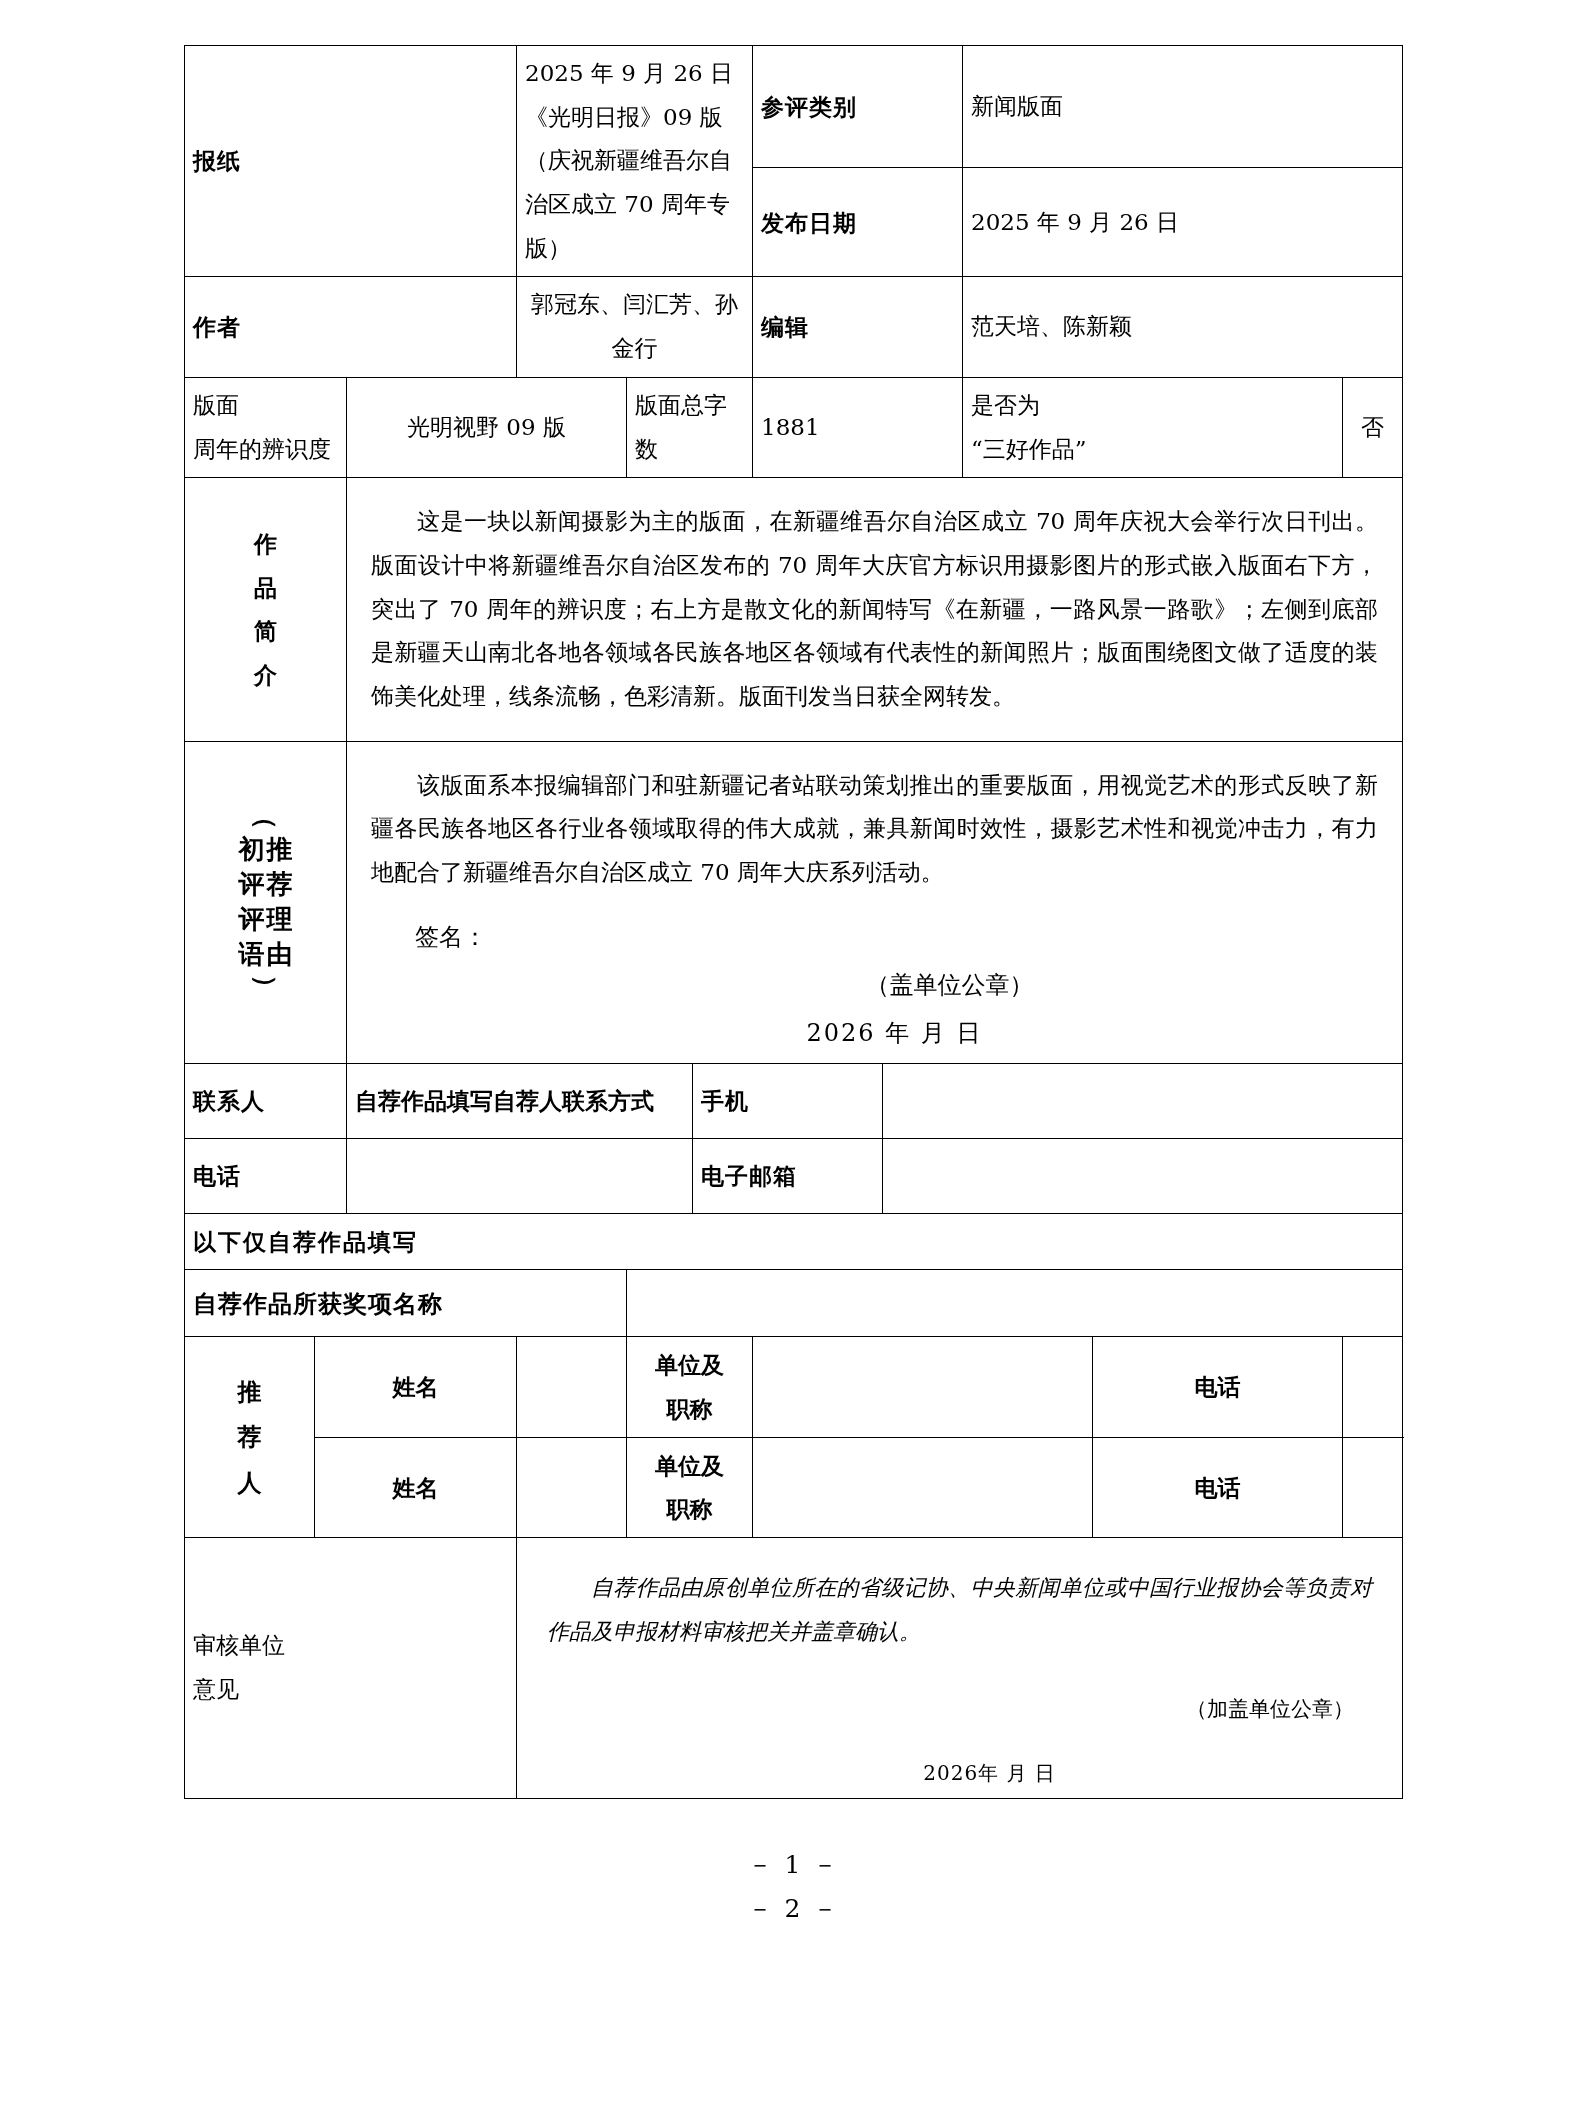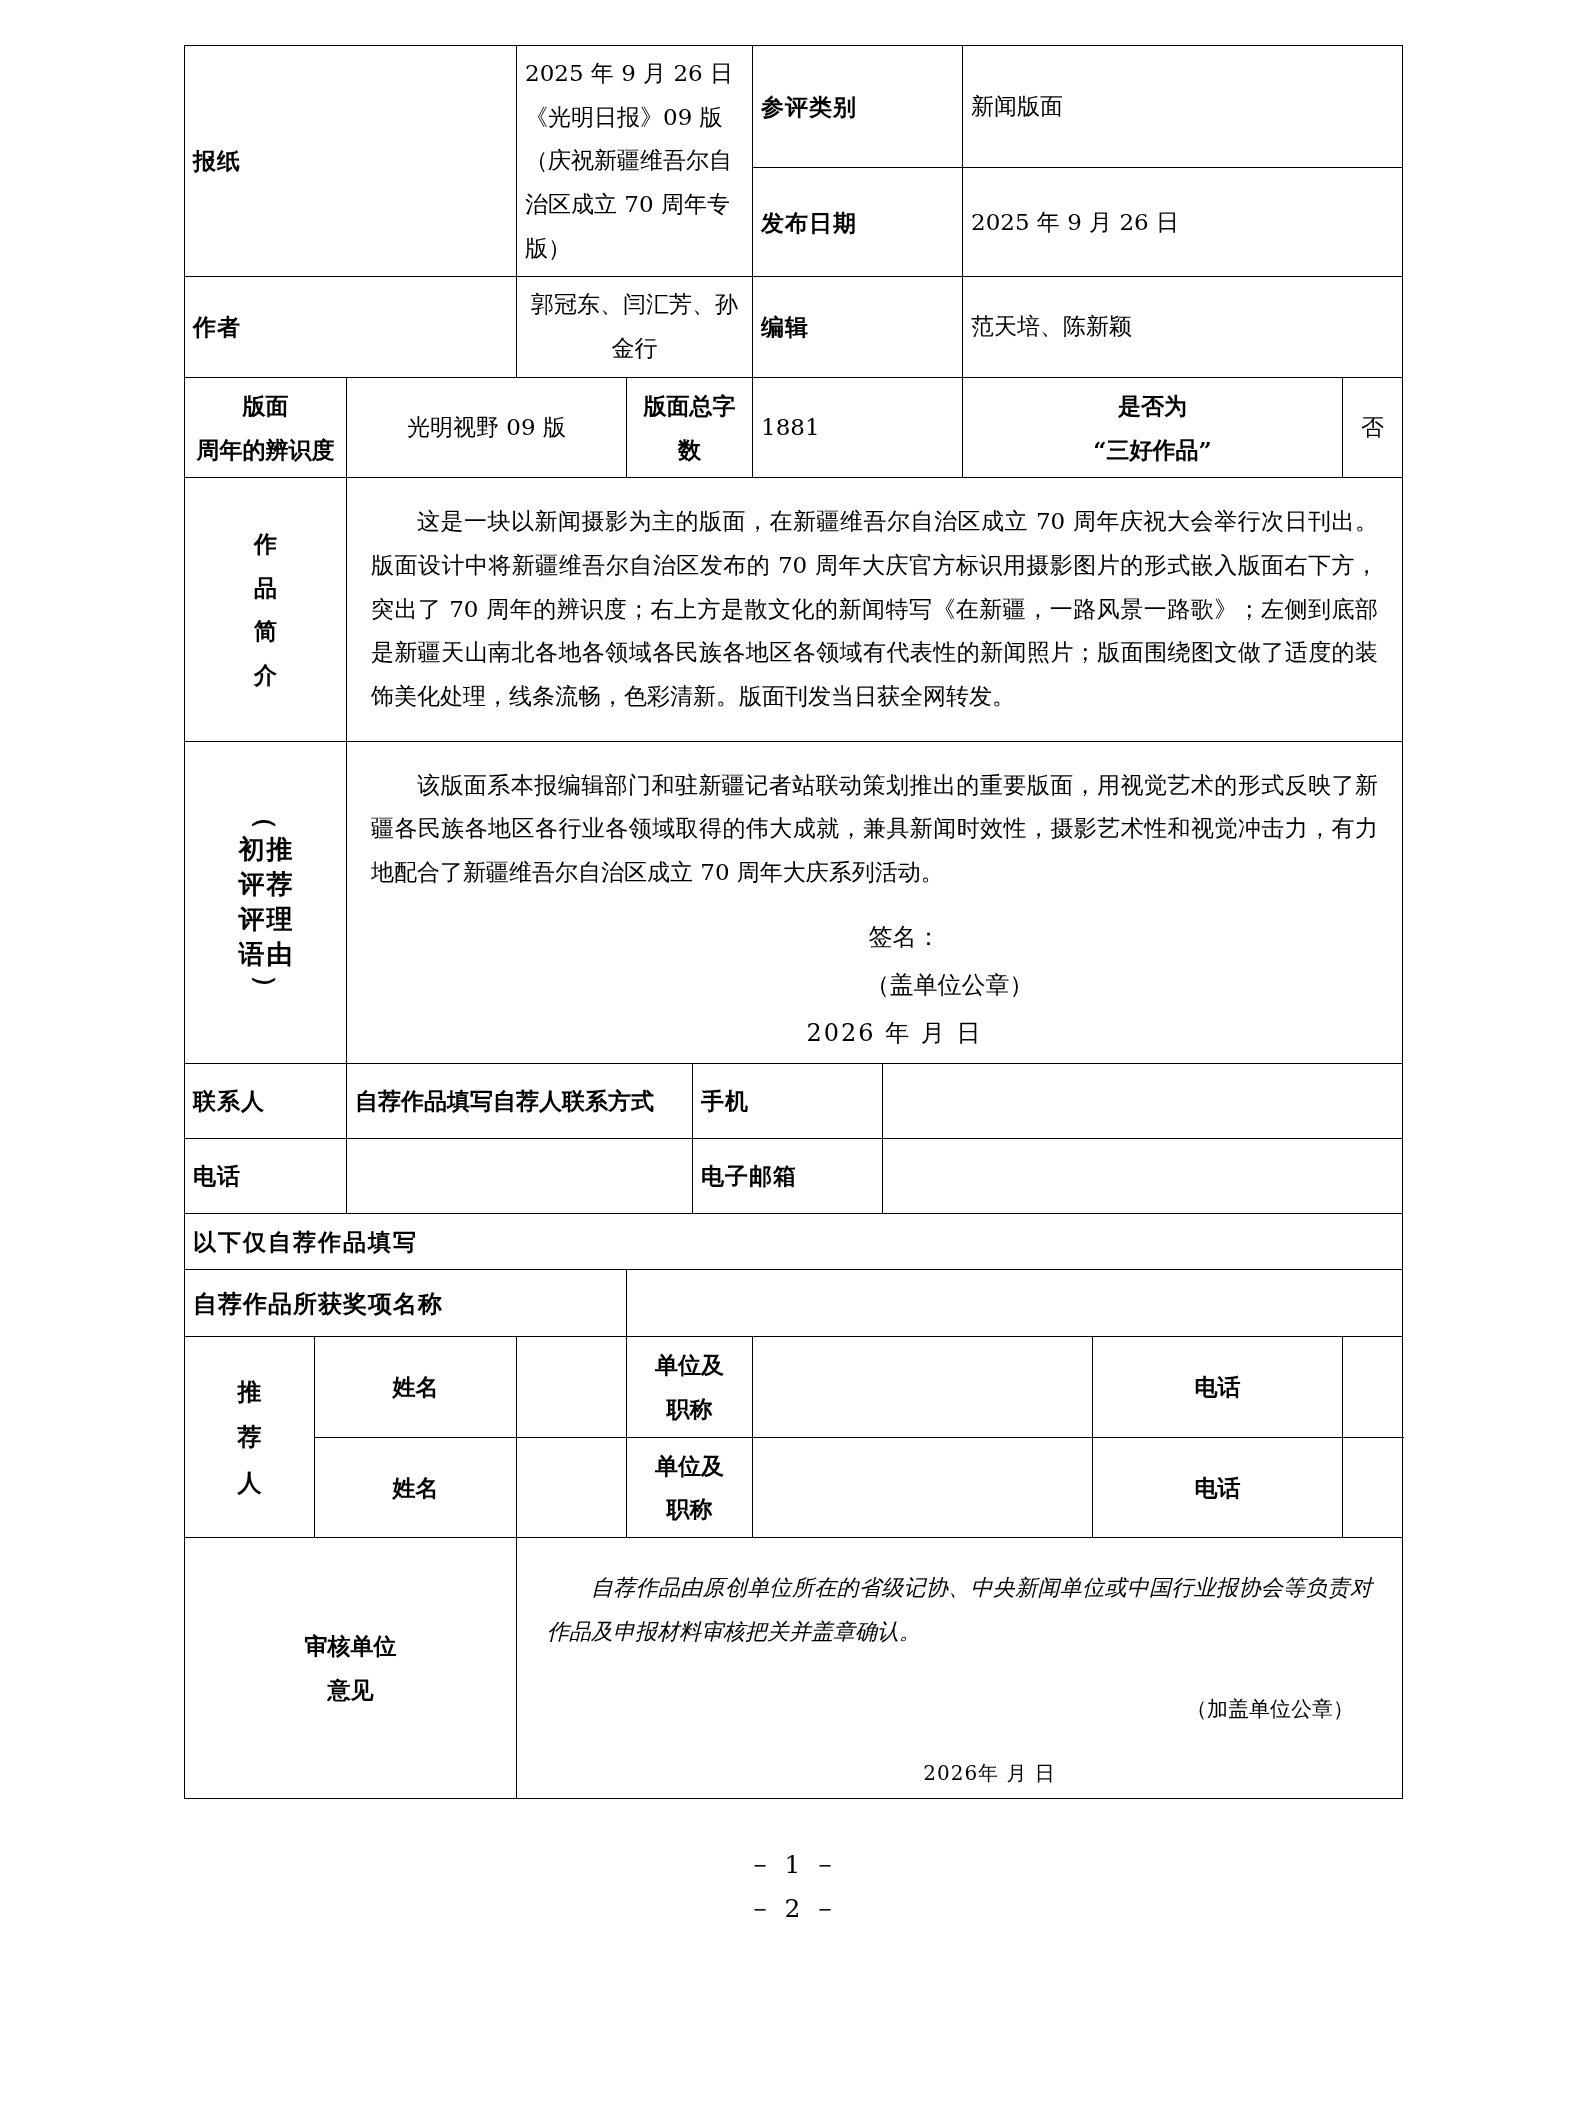--- a/index.html
+++ b/index.html
@@ -47,22 +47,21 @@
     font-size: 23px;
     line-height: 1.9;
     word-break: break-all;
   }
   .lbl {
     font-weight: 700;
     font-size: 26px;
     letter-spacing: 1px;
   }
   .lbl-sm {
-    text-align: center;
-    font-weight: 700;
+    font-weight: 400;
     font-size: 24px;
     line-height: 1.45;
   }
   .val {
     text-align: left;
     font-weight: 400;
     font-size: 24px;
     padding-left: 14px;
   }
   .val-c {
@@ -85,21 +84,21 @@
   }
   .para p {
     margin: 16px;
     text-indent: 2em;
   }
   .sign-block {
     margin-top: 18px;
     font-size: 24px;
     line-height: 2.0;
   }
-  .sign-1 { text-align: center; padding-left: 60px; }
+  .sign-1 { text-align: left; padding-left: 60px; }
   .sign-2 { text-align: center; padding-left: 150px; }
   .sign-3 { text-align: center; padding-left: 40px; letter-spacing: 2px; }
 
   
   .vlabel {
     text-align: center;
     font-weight: 700;
     font-size: 26px;
     line-height: 1.35;
     letter-spacing: 0;

